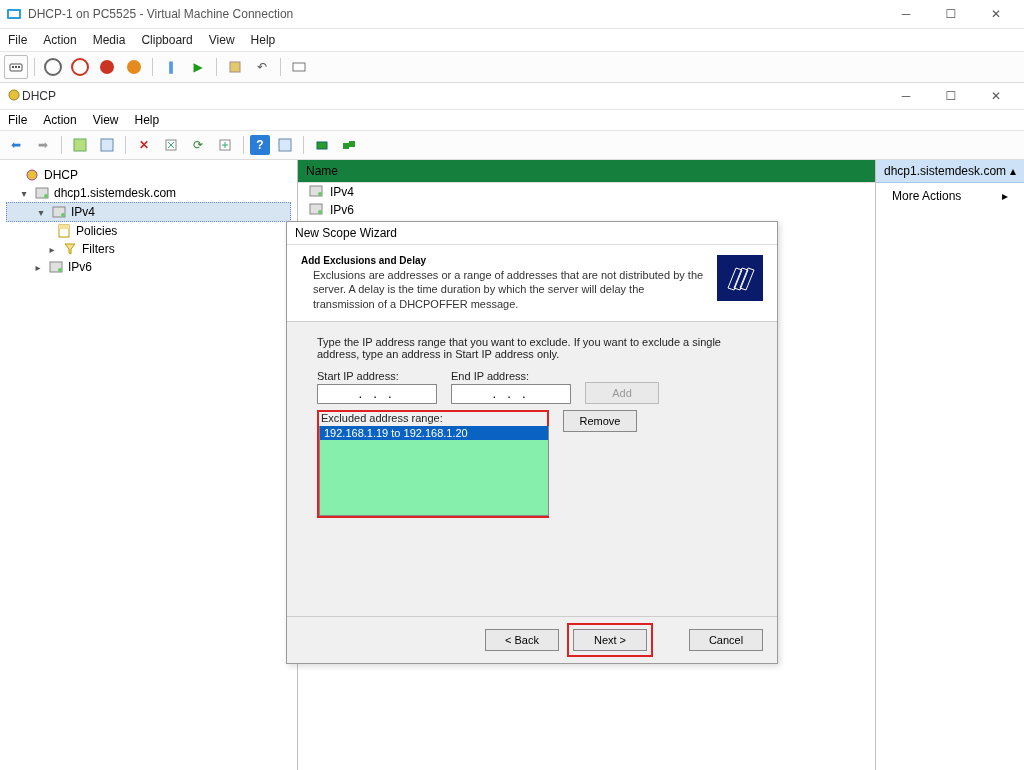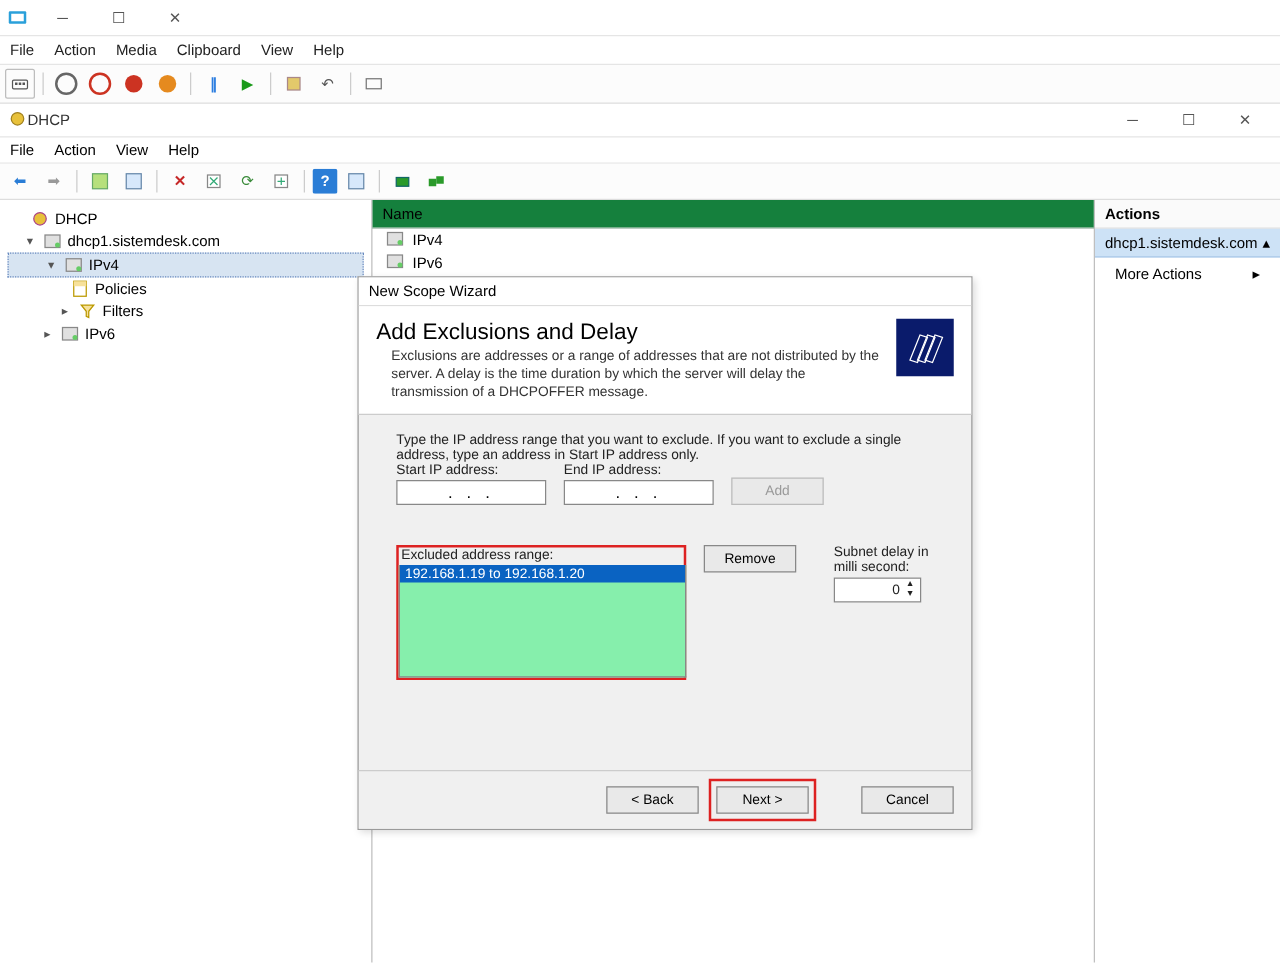--- a/index.html
+++ b/index.html
@@ -29,21 +29,21 @@
   .names .item{display:flex;align-items:center;height:18px;padding-left:10px;gap:6px}
   .actions{width:148px}
   .actions .hdr{height:22px;border-bottom:1px solid #ddd;display:flex;align-items:center;padding-left:8px;background:#fafafa;font-weight:bold}
   .actions .sel{background:#cde2f6;border-bottom:1px solid #a9c8e8;padding:4px 8px;display:flex;justify-content:space-between;align-items:center}
   .actions .more{padding:6px 16px;display:flex;justify-content:space-between;align-items:center}
   
   .wizard{position:absolute;left:286px;top:221px;width:490px;height:441px;background:#f0f0f0;border:1px solid #9a9a9a;box-shadow:2px 2px 6px rgba(0,0,0,.15);display:flex;flex-direction:column}
   .wizard .wtitle{height:22px;background:#fff;border-bottom:1px solid #ddd;display:flex;align-items:center;padding-left:8px}
   .wizard .whdr{background:#fff;padding:10px 14px;border-bottom:1px solid #ccc;display:flex}
   .whdr .txt{flex:1}
-  .whdr .h{font-weight:normal;font-size:18px}
+  .whdr .h{font-weight:bold;font-size:10px}
   .whdr .sub{font-size:11px;color:#333;margin-left:12px;margin-top:2px;line-height:1.3}
   .whdr .gicon{width:46px;height:46px;background:#0a1b6b;margin-left:8px;display:flex;align-items:center;justify-content:center}
   .wbody{padding:14px 30px;font-size:11px;color:#222;flex:1}
   .wbody .lbl{margin-bottom:2px}
   .fld{width:120px;height:20px;border:1px solid #888;background:#fff;box-sizing:border-box}
   .btn{height:22px;border:1px solid #888;background:#e9e9e9;min-width:74px;font-size:11px;display:inline-flex;align-items:center;justify-content:center}
   .btn.dis{color:#999;border-color:#bbb}
   .list{width:230px;height:90px;border:1px solid #888;background:#86efac;box-sizing:border-box}
   .list .itm{background:#0a63c2;color:#fff;padding:1px 4px;font-size:11px}
   .spin{width:70px;height:20px;border:1px solid #888;background:#fff;display:flex;align-items:center;justify-content:flex-end;padding-right:16px;position:relative;box-sizing:border-box}
@@ -56,20 +56,21 @@
 </head>
 <body>
 
 <div class="titlebar">
   <span class="icon">
     <svg width="16" height="16">
         <rect x="1" y="3" width="14" height="10" rx="1" fill="#2aa0da"></rect>
         <rect x="3" y="5" width="10" height="6" fill="#fff"></rect>
       </svg>
   </span>
+  <span class="title">DHCP-1 on PC5525 - Virtual Machine Connection</span>
   <div class="winctl">
     <div>─</div>
     <div>☐</div>
     <div>✕</div>
   </div>
 </div>
 <div class="menubar">
   <div>File</div>
   <div>Action</div>
   <div>Media</div>
@@ -248,21 +249,20 @@
     <div class="item">
       <span class="ic"><svg width="16" height="16">
             <rect x="2" y="3" width="12" height="10" fill="#e0e0e0" stroke="#888"></rect>
             <circle cx="12" cy="11" r="2" fill="#6c6"></circle>
           </svg></span>
       <span>IPv6</span>
     </div>
   </div>
 
   <div class="actions">
-    <div class="hdr">Actions</div>
     <div class="sel">
       <span>dhcp1.sistemdesk.com</span>
       <span>▴</span>
     </div>
     <div class="more">
       <span>More Actions</span>
       <span>▸</span>
     </div>
   </div>
 </div>
@@ -278,54 +278,44 @@
       <svg width="36" height="36">
           <g fill="#fff" stroke="#fff" stroke-width="1">
             <path d="M6 28 L14 8 L20 10 L12 30 Z" fill="none"></path>
             <path d="M12 28 L20 8 L26 10 L18 30 Z" fill="none"></path>
             <path d="M18 28 L26 8 L32 10 L24 30 Z" fill="none"></path>
           </g>
         </svg>
     </div>
   </div>
   <div class="wbody">
-    <div style="">Type the IP address range that you want to exclude. If you want to exclude a single address, type an address in Start IP address only.</div>
+    <div style="margin-bottom:10px">Type the IP address range that you want to exclude. If you want to exclude a single address, type an address in Start IP address only.</div>
     <div style="display:flex;gap:14px;align-items:flex-end">
       <div>
         <div class="lbl">Start IP address:</div>
         <input class="fld" style="text-align: center;" value=" .   .   .  ">
       </div>
       <div>
         <div class="lbl">End IP address:</div>
         <input class="fld" style="text-align: center;" value=" .   .   .  ">
       </div>
       <button class="btn dis">Add</button>
     </div>
 
-    <div style="display:flex;gap:14px;align-items:flex-start;margin-top:32px">
+    <div style="display:flex;gap:14px;align-items:flex-start;margin-top:6px">
       <div>
         <div class="redbox" style="width:232px">
           <div class="lbl" style="padding:0 2px">Excluded address range:</div>
           <div class="list" style="border-top:none">
             <div class="itm">192.168.1.19 to 192.168.1.20</div>
           </div>
         </div>
       </div>
-      <div style="display:flex;flex-direction:row;gap:30px">
+      <div style="display:flex;flex-direction:column;">
         <button class="btn">Remove</button>
-        <div>
-          <div class="lbl">Subnet delay in milli second:</div>
-          <div class="spin">
-            <span>0</span>
-            <span class="ar">
-                <span>▲</span>
-                <span>▼</span>
-              </span>
-          </div>
-        </div>
       </div>
     </div>
   </div>
   <div class="buttons">
     <button class="btn">&lt; Back</button>
     <span class="redbox" style="display:inline-flex;padding:4px">
         <button class="btn">Next &gt;</button>
       </span>
     <button class="btn" style="margin-left:28px">Cancel</button>
   </div>

